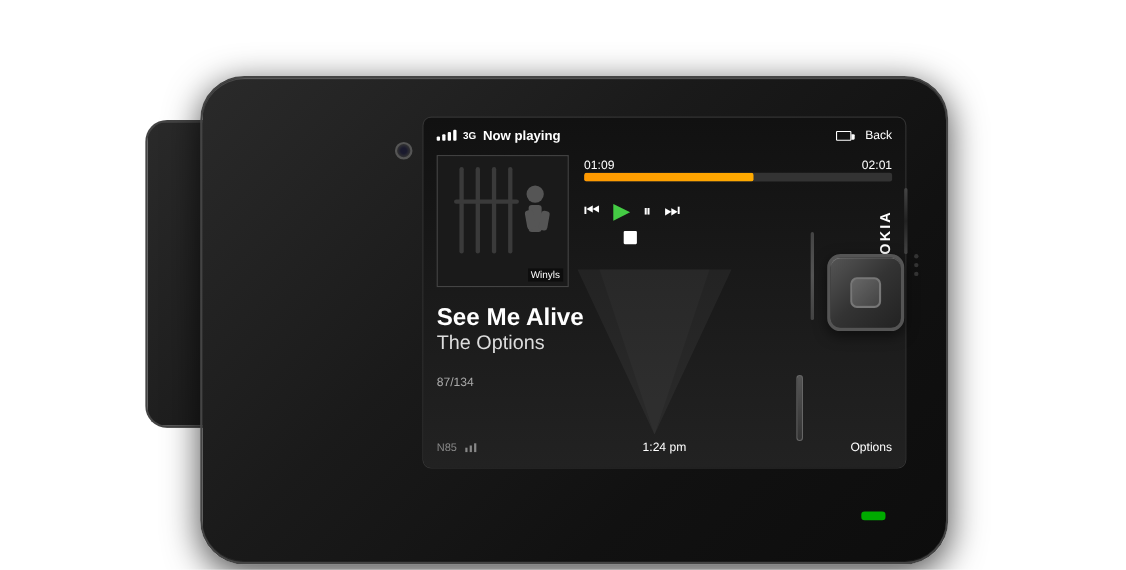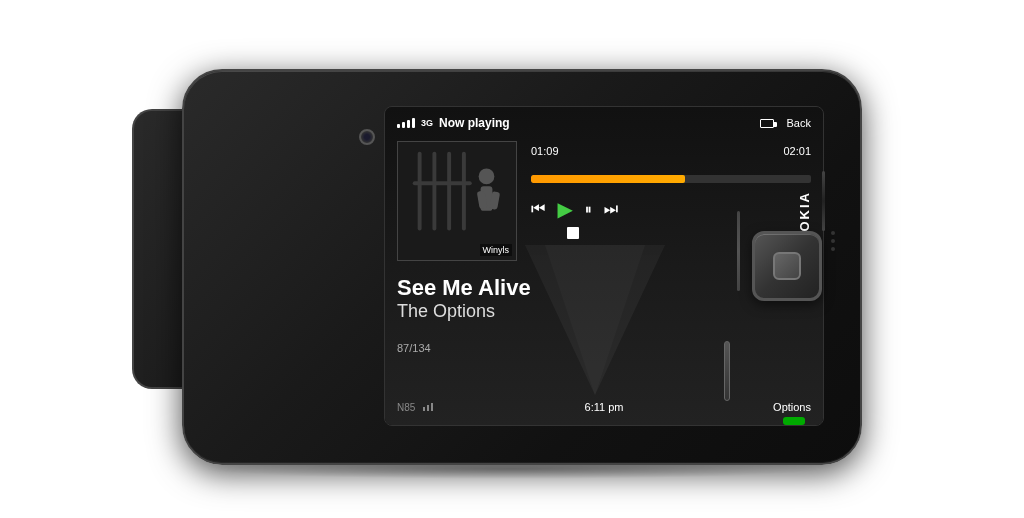--- a/index.html
+++ b/index.html
@@ -19,21 +19,21 @@
       width: 820px;
       height: 420px;
     }
 
     
     .phone-body {
       position: absolute;
       left: 80px;
       top: 20px;
       width: 680px;
-      height: 396px;
+      height: 444px;
       background: linear-gradient(135deg, #2a2a2a 0%, #1a1a1a 40%, #111 70%, #0d0d0d 100%);
       border-radius: 40px;
       box-shadow:
         0 8px 32px rgba(0,0,0,0.7),
         inset 0 1px 0 rgba(255,255,255,0.15),
         inset 0 -1px 0 rgba(255,255,255,0.05);
       border: 2px solid #444;
     }
 
     
@@ -184,21 +184,21 @@
       flex-direction: column;
       justify-content: flex-start;
       padding-top: 4px;
     }
 
     .time-row {
       display: flex;
       justify-content: space-between;
       color: #fff;
       font-size: 11px;
-      margin-bottom: 18px;
+      margin-bottom: 0;
     }
 
     .progress-bar-container {
       height: 8px;
       background: #333;
       border-radius: 2px;
       margin-bottom: 10px;
       position: relative;
       overflow: hidden;
     }
@@ -587,21 +587,21 @@
 
         <div class="bottom-bar">
           <div class="bottom-left">
             <span class="model-label">N85</span>
             <div style="display:flex;gap:2px;align-items:flex-end;">
               <div style="width:2px;height:4px;background:#888;"></div>
               <div style="width:2px;height:6px;background:#888;"></div>
               <div style="width:2px;height:8px;background:#888;"></div>
             </div>
           </div>
-          <span class="bottom-time">6:11 pm</span>
+          <span class="bottom-time">1:24 pm</span>
           <span class="options-btn">Options</span>
         </div>
 
       </div>
     </div>
 
     <div class="nokia-logo">NOKIA</div>
 
     <div class="right-vert-line"></div>
     <div class="vert-line"></div>

